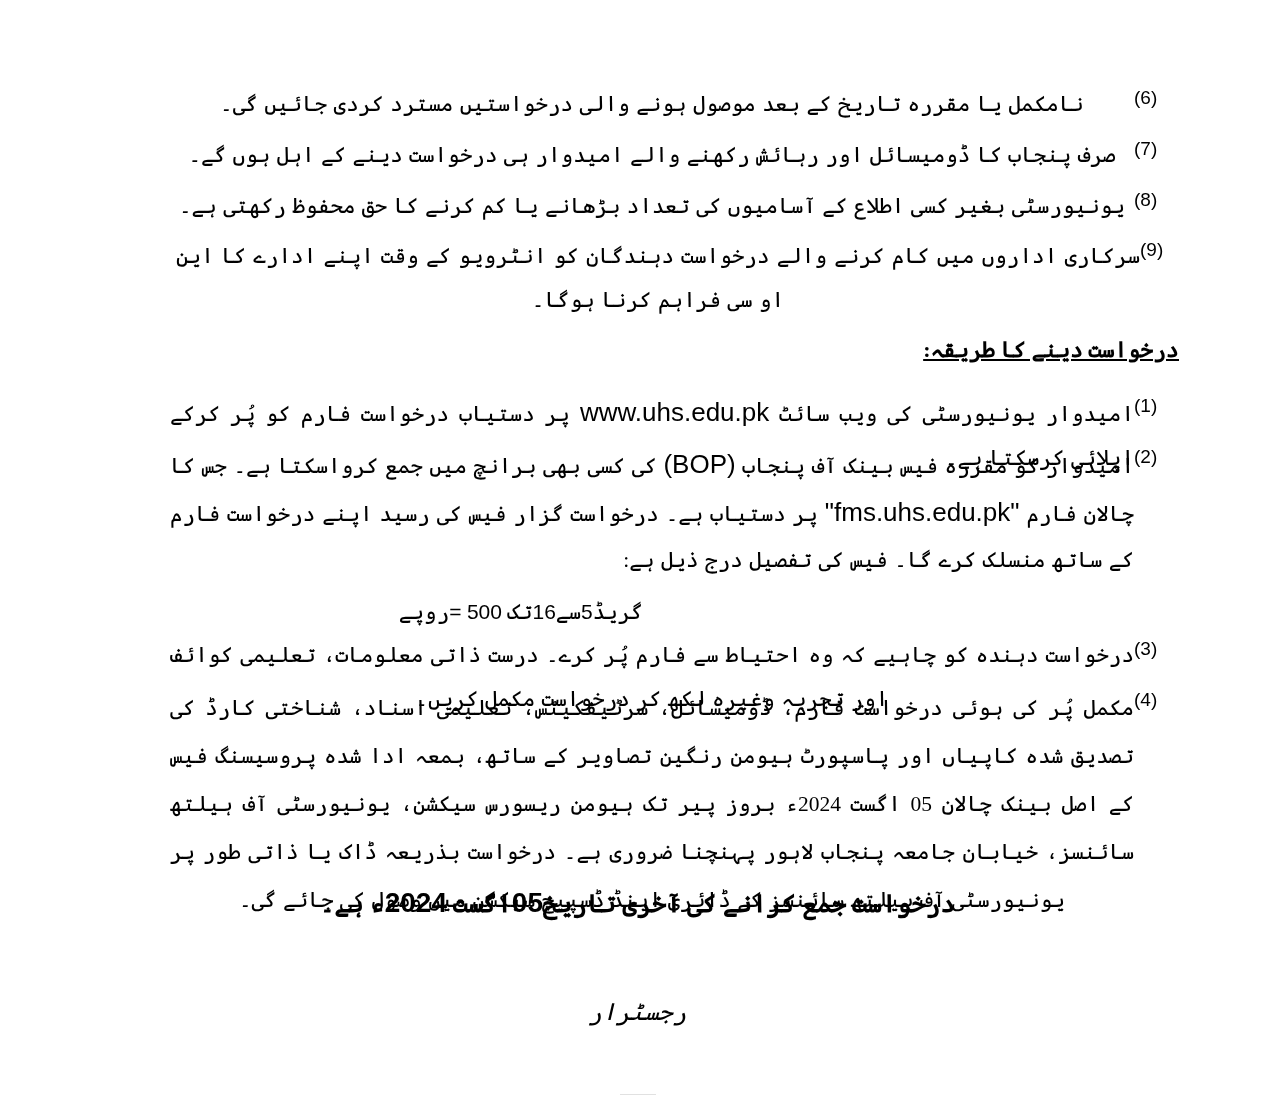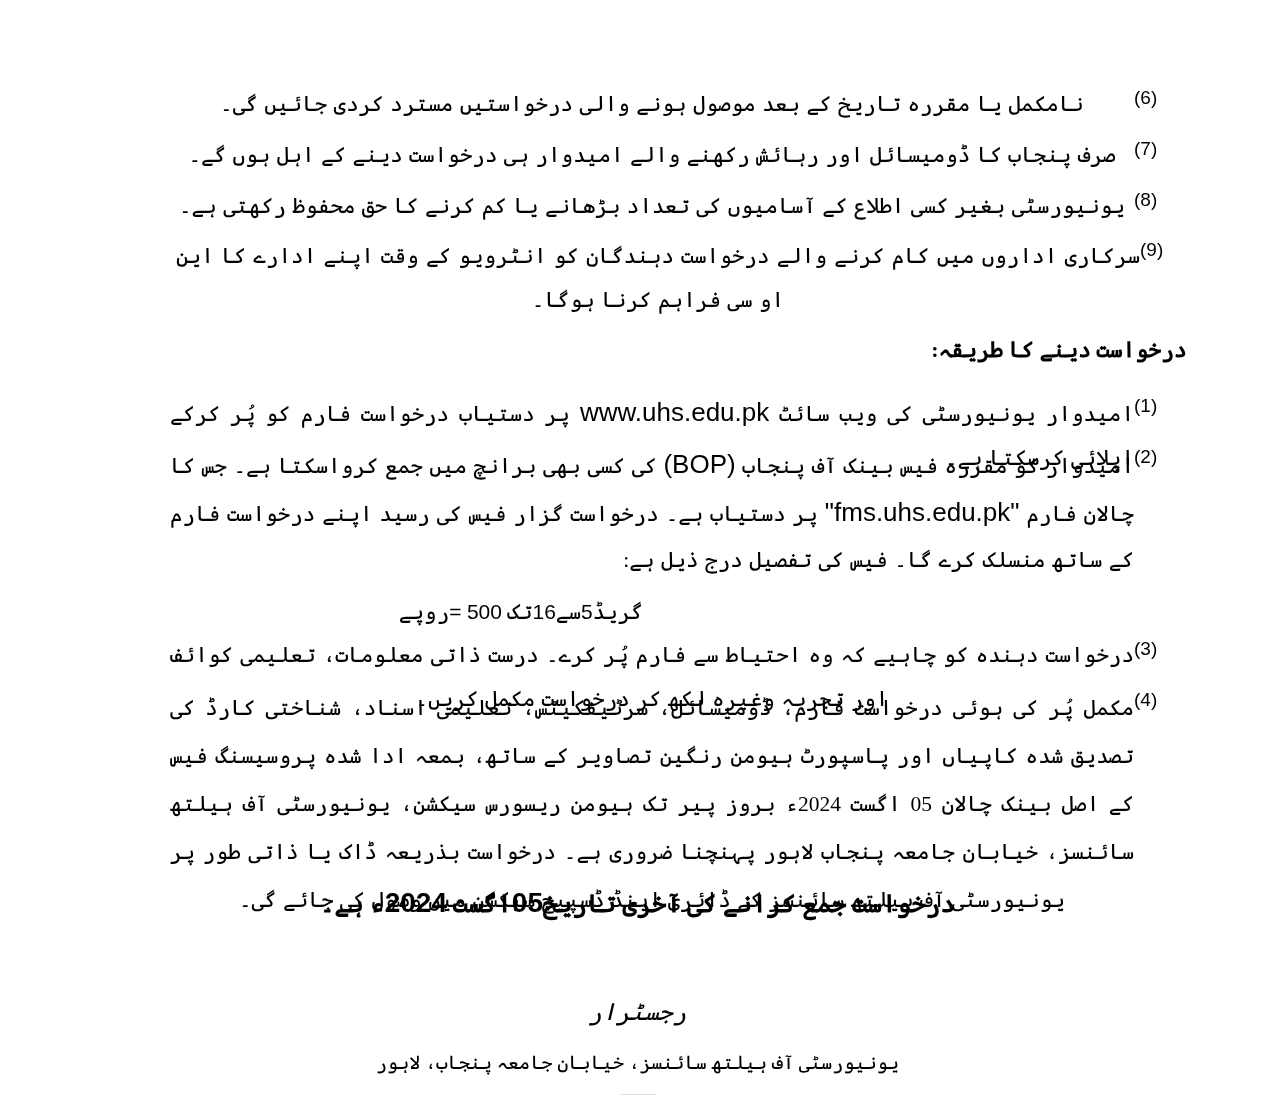--- a/index.html
+++ b/index.html
@@ -127,21 +127,21 @@
   <div class="row" style="top:184px; right:95px; width:1010px;">
     <div class="num">(8)</div>
     <div class="body center-last">یونیورسٹی بغیر کسی اطلاع کے آسامیوں کی تعداد بڑھانے یا کم کرنے کا حق محفوظ رکھتی ہے۔</div>
   </div>
 
   <div class="row" style="top:234px; right:89px; width:1010px;margin-left:24px;">
     <div class="body center-last">سرکاری اداروں میں کام کرنے والے درخواست دہندگان کو انٹرویو کے وقت اپنے ادارے کا این او سی فراہم کرنا ہوگا۔</div>
     <div class="num" style="order:-1;">(9)</div>
   </div>
 
-  <div class="section-head" style="top:334px; right:88px;">درخواست دینے کا طریقہ:</div>
+  <div class="section-head" style="top:334px; right:96px;text-decoration:underline;">درخواست دینے کا طریقہ:</div>
 
   <div class="row" style="top:390px; right:95px; width:1010px;">
     <div class="num">(1)</div>
     <div class="body" style="text-align-last:right;">
       <span>امیدوار یونیورسٹی کی ویب سائٹ</span>
       <span class="ltr">www.uhs.edu.pk</span>
       <span>پر دستیاب درخواست فارم کو پُر کرکے اپلائی کرسکتا ہے۔</span>
     </div>
   </div>
 
@@ -181,17 +181,16 @@
     </div>
   </div>
 
   <div class="deadline" style="top:884px; left:0; width:1275px;">
     <span>درخواست جمع کرانے کی آخری تاریخ</span><span class="ltr">05</span><span>اگست</span>
     <span class="ltr">2024</span><span>ء ہے۔</span>
   </div>
 
   <div class="sig sig-title" style="top:995px; left:0; width:1275px;">رجسٹرار</div>
 
-  <div class="sig sig-org" style="top:1048px; left:0; width:1275px;">یونیورسٹی آف ہیلتھ سائنسز، خیابان جامعہ پنجاب، لاہور</div>
 
   <div class="cut-mark" style="top:1094px; left:620px; width:36px;"></div>
 
 </div>
 
 </body></html>

